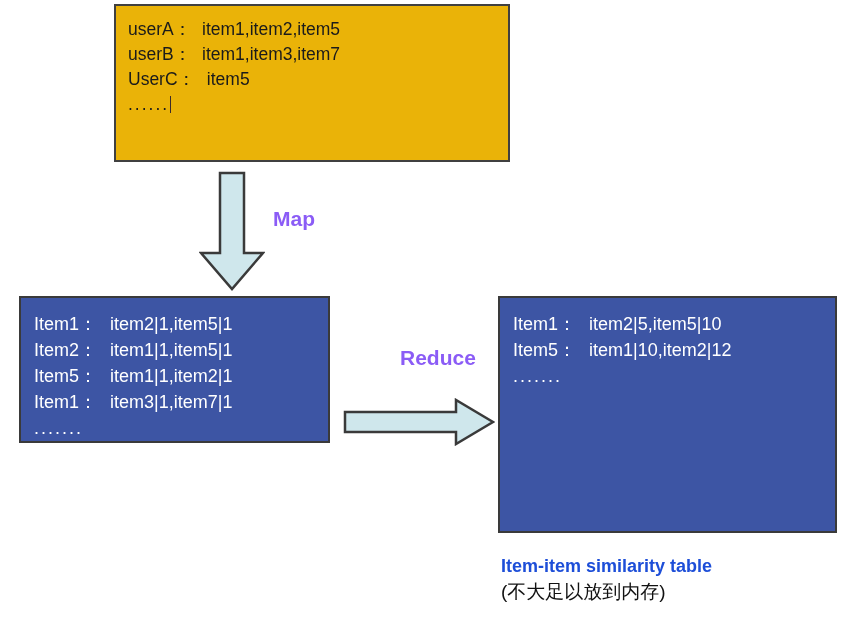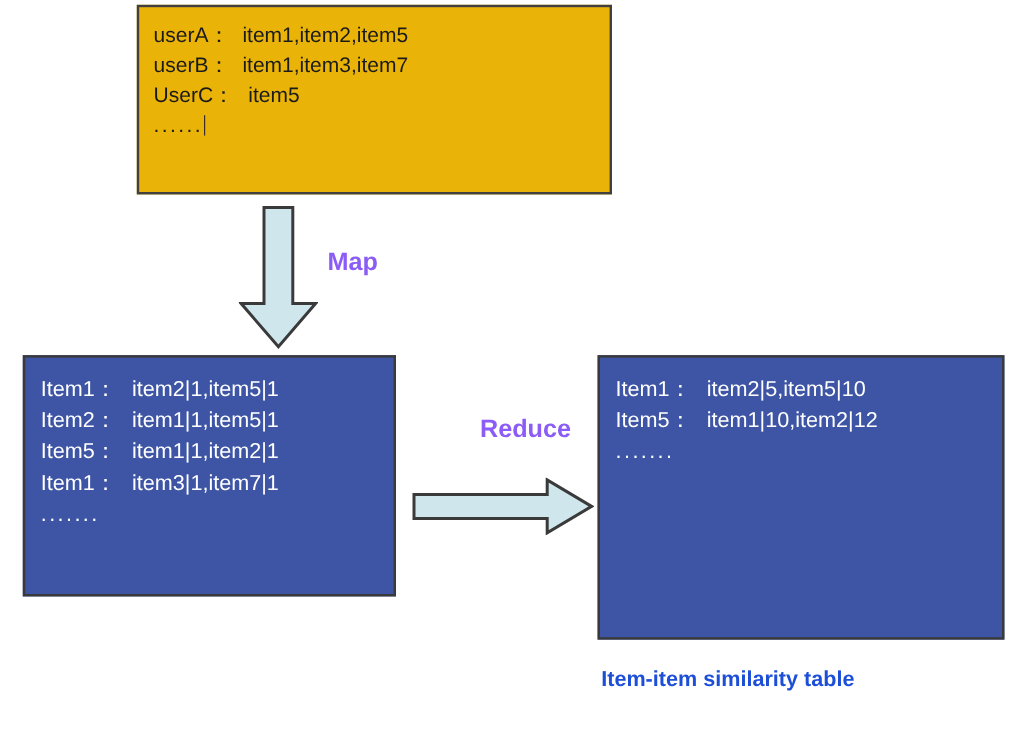--- a/index.html
+++ b/index.html
@@ -31,21 +31,21 @@
     width: 396px;
     height: 158px;
     background: #eab308;
     border: 2px solid #404040;
     margin-left: 48px;
   }
   .box-map {
     left: 19px;
     top: 296px;
     width: 311px;
-    height: 201px;
+    height: 147px;
     background: #3d55a4;
     border: 2px solid #3a3a3a;
   }
   .box-reduce {
     left: 498px;
     top: 296px;
     width: 339px;
     height: 237px;
     background: #3d55a4;
     border: 2px solid #3a3a3a;
@@ -199,15 +199,16 @@
   <div class="box box-reduce">
     <div class="lines">
       <span class="line"><span class="key">Item1：</span><span>item2|5,item5|10</span></span>
       <span class="line"><span class="key">Item5：</span><span>item1|10,item2|12</span></span>
       <span class="line dots-line">.......</span>
     </div>
   </div>
 
   <div class="caption">
     <span class="caption-title">Item-item similarity table</span>
+    <span class="caption-sub">(不大足以放到内存)</span>
   </div>
 
 </div>
 
 </body></html>

